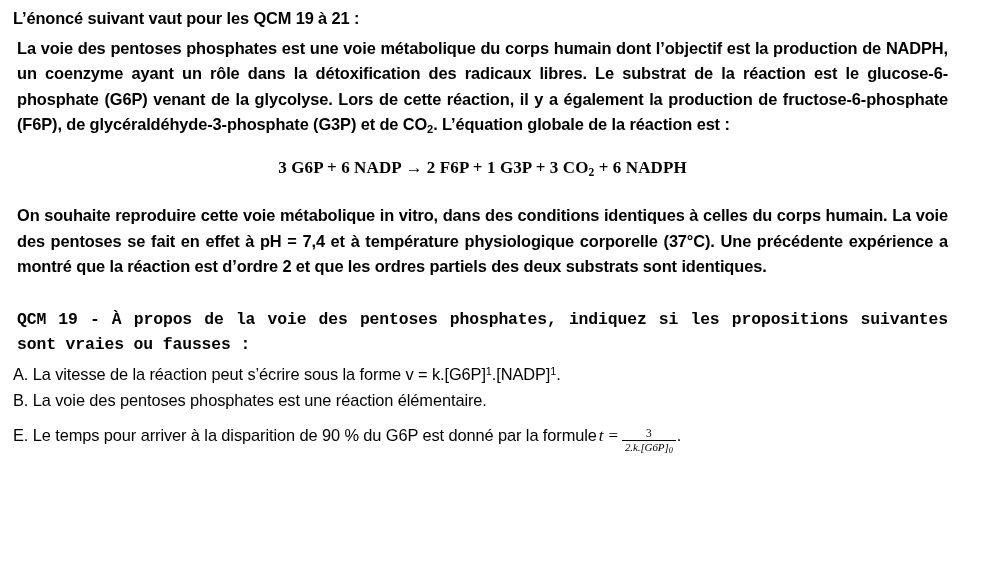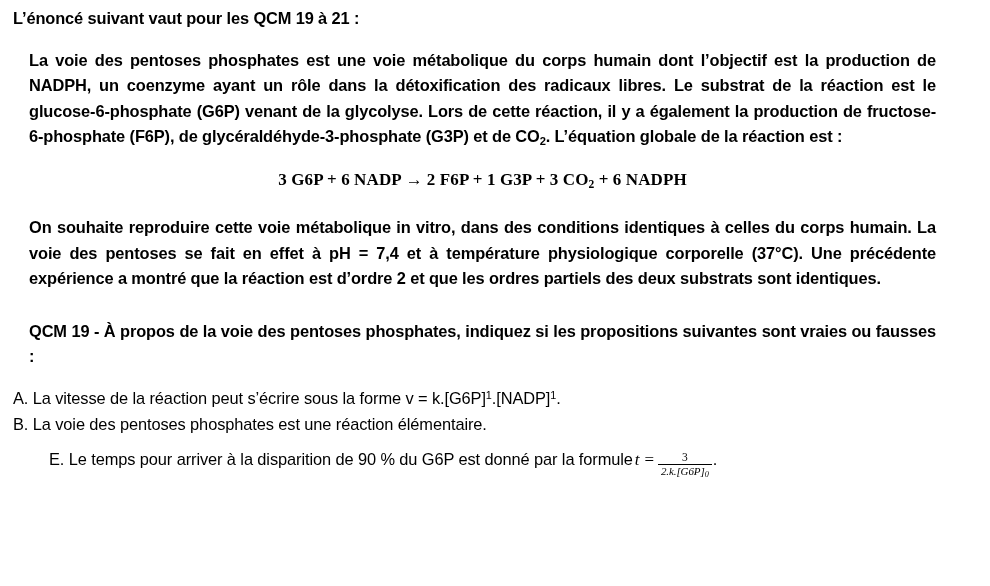--- a/index.html
+++ b/index.html
@@ -25,21 +25,21 @@
     padding: 6px 38px 0 13px;
   }
 
   
   .para {
     text-align: justify;
     text-justify: inter-word;
     font-size: 16.4px;
     line-height: 25.6px;
     letter-spacing: -0.12px;
-    margin: 16px;
+    margin: 4px;
   }
   .bold {
     font-weight: bold;
   }
 
   .intro-head {
     margin: 0 0 0 0;
     text-align: left;
   }
 
@@ -78,41 +78,41 @@
   .block-context {
     margin-top: 25px;
   }
 
   
   .block-question {
     margin-top: 27px;
   }
   .question-head {
     text-align: justify;
+    font-family: Liberation Mono, monospace;
   }
 
   
   .options {
     margin: 0;
     padding: 0;
     list-style: none;
   }
   .option {
     text-align: justify;
     text-justify: inter-word;
     font-size: 16.4px;
     line-height: 25.6px;
     font-weight: normal;
     letter-spacing: -0.1px;
     margin: 0;
   }
   .option-last {
     margin-top: 10px;
     text-align: left;
-    margin-left: 36px;
   }
 
   
   .math-italic {
     font-family: "Liberation Serif", "DejaVu Serif", serif;
     font-style: italic;
     font-size: 17px;
     padding: 0 2px;
   }
   .math-eq {

